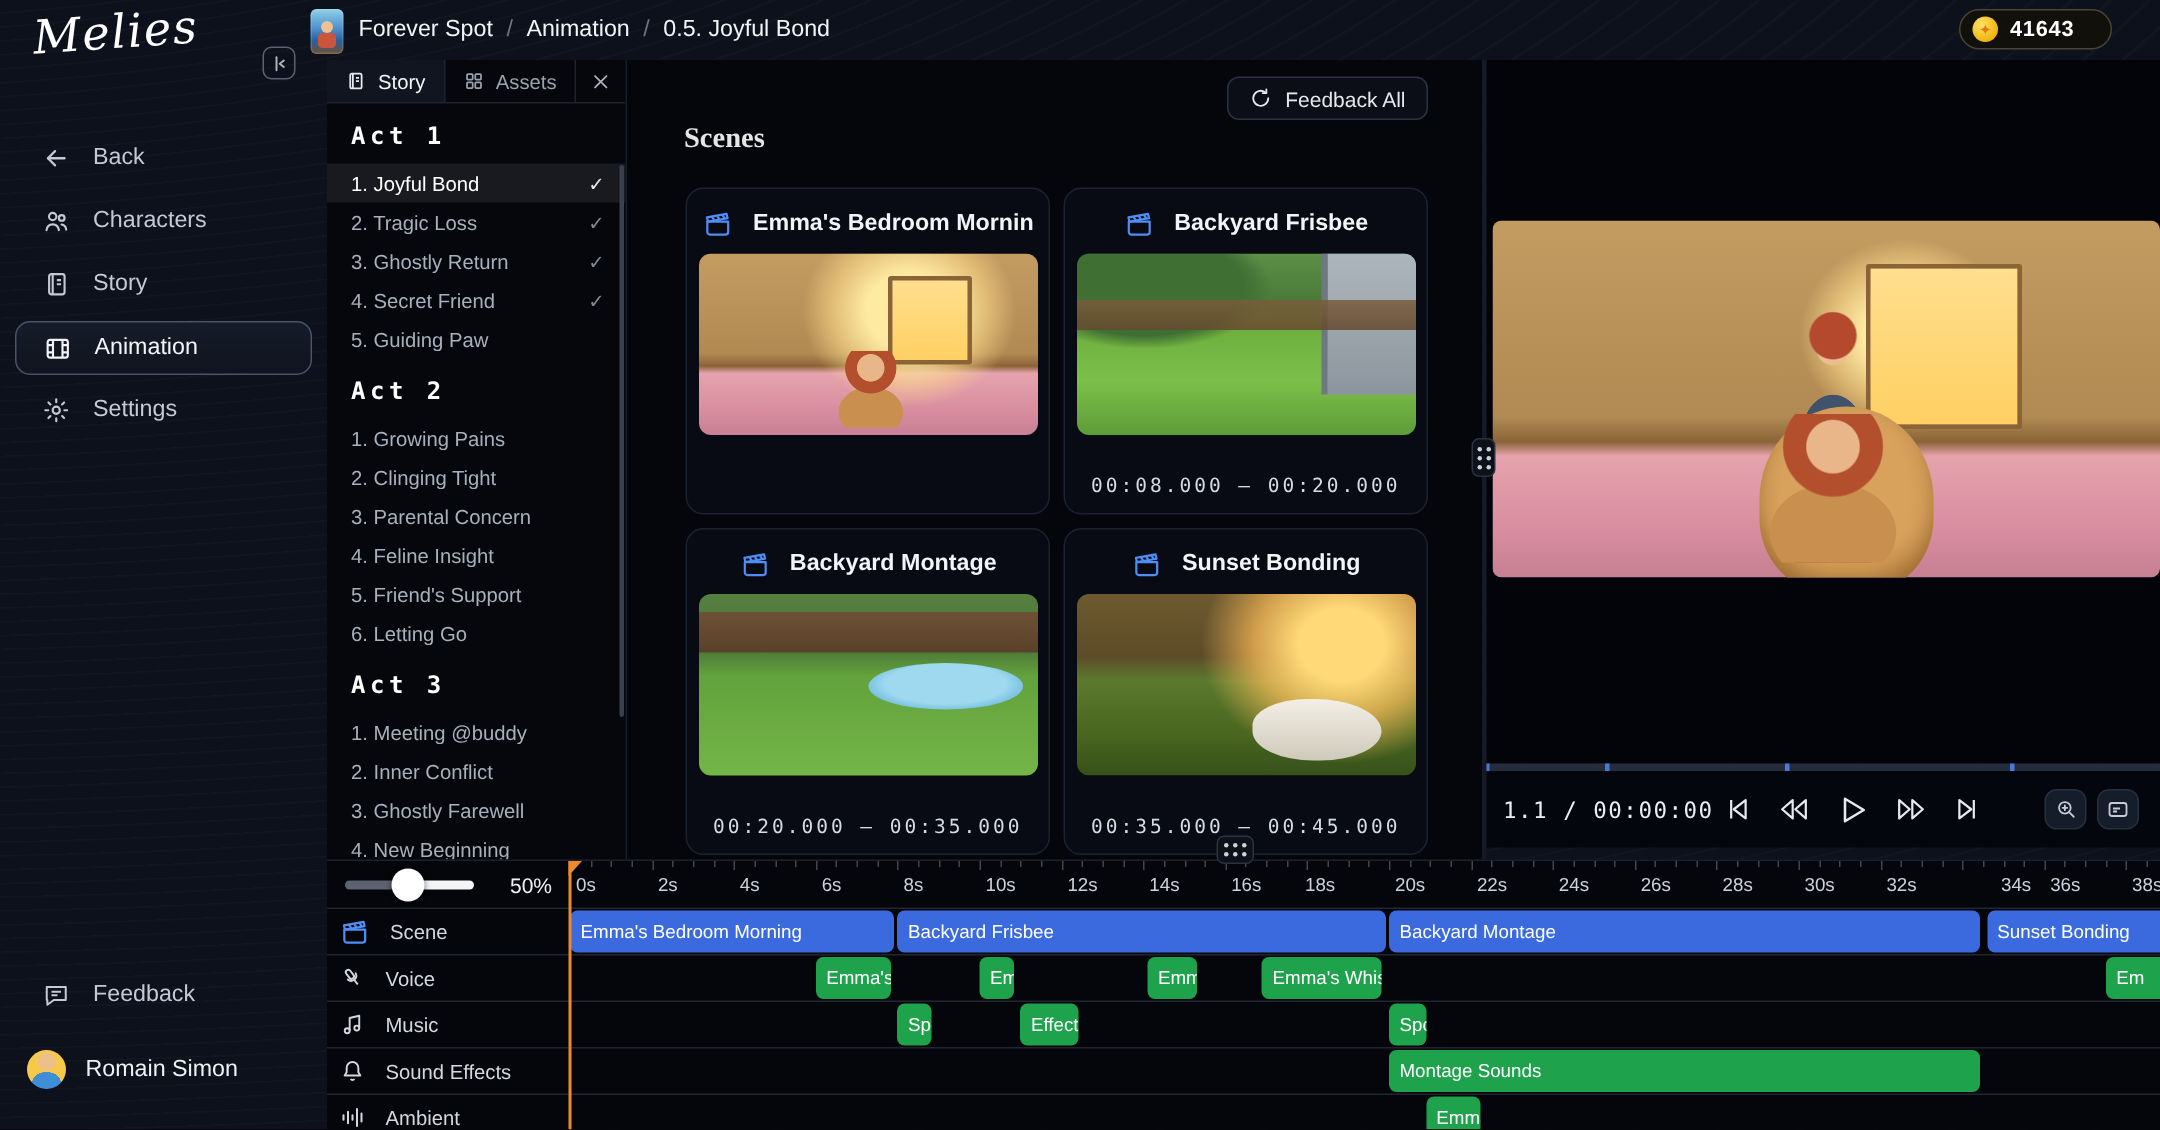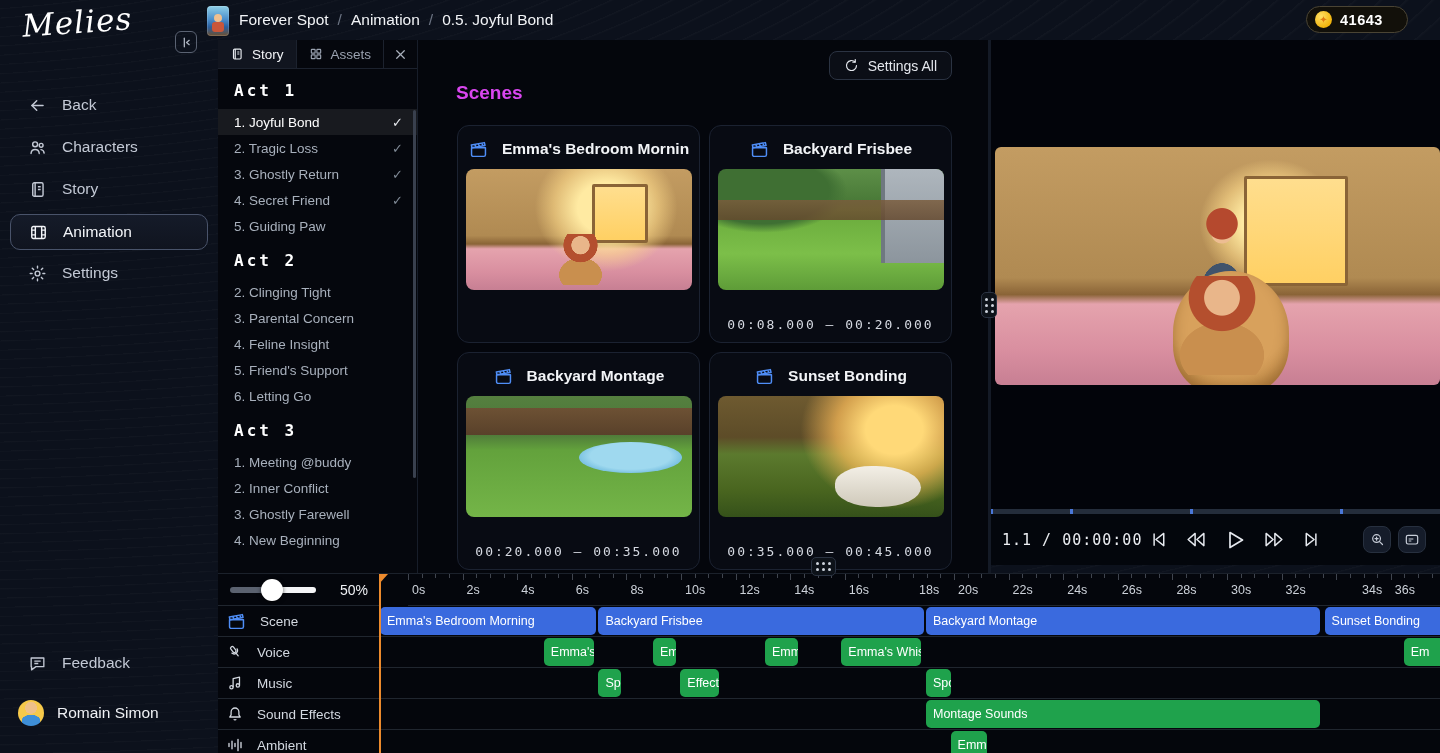--- a/index.html
+++ b/index.html
@@ -65,21 +65,21 @@
   .story-item .chk{ color:#80markdown8a96; color:#808a96; font-size:13px; }
   .story-item.sel{ background:rgba(255,255,255,.08); color:#fff; }
   .story-item.sel .chk{ color:#e6e9ee; }
   .story-scrollbar{ position:absolute; right:1px; top:70px; width:3px; height:368px;
         border-radius:2px; background:#39404e; cursor:pointer; }
 
   
   .scenes-panel{ position:absolute; left:418px; top:40px; width:570px; height:533px;
         background:#04060c; z-index:2; }
   .scenes-title{ position:absolute; left:38px; top:42px; font-size:19px;
-        font-weight:bold; color:#d946ef; }
+        font-weight:bold; color:#e5e5e5;font-family:Liberation Serif, serif; }
   .rewrite-btn{ position:absolute; right:36px; top:11px; height:29px; display:flex;
         align-items:center; gap:9px; padding:0 14px; border:1px solid #2b3342;
         border-radius:8px; background:#0b0e16; color:#e4e7ed; font-size:14px; cursor:pointer; }
   .cards{ position:absolute; left:39px; top:85px; display:grid;
         grid-template-columns:243px 243px; grid-auto-rows:218px; gap:9px; }
   .card{ background:#080b13; border:1px solid #1b2231; border-radius:12px;
         padding-top:11px; position:relative; }
   .card-head{ display:flex; align-items:center; justify-content:center; gap:13px;
         height:24px; padding:0 10px; }
   .card-title{ font-size:15.5px; font-weight:bold; color:#f2f4f7; white-space:nowrap;
@@ -172,21 +172,21 @@
       align-items:center; padding-left:12px; gap:10px; }
   .zslider{ position:relative; width:86px; height:8px; cursor:pointer; }
   .zslider .l{ position:absolute; left:0; top:1px; width:44%; height:6px; border-radius:3px; background:#5b6270; }
   .zslider .r{ position:absolute; right:0; top:1px; width:50%; height:6px; border-radius:3px; background:#f4f5f7; }
   .zslider .knob{ position:absolute; left:36%; top:-7px; width:22px; height:22px;
       border-radius:50%; background:#fff; box-shadow:0 1px 4px rgba(0,0,0,.6); }
   .zoom-label{ font-size:14px; color:#eef0f4; margin-left:14px; }
   .track-label{ height:31px; border-bottom:1px solid #20262f; display:flex;
       align-items:center; gap:13px; padding-left:8px; color:#d3d8e0; font-size:13.5px; }
   .tl-right{ position:absolute; left:162px; top:0; right:0; height:100%; overflow:hidden; }
-  .ruler{ position:relative; height:32px; border-bottom:1px solid #20262f; cursor:pointer;margin-left:28px; }
+  .ruler{ position:relative; height:32px; border-bottom:1px solid #20262f; cursor:pointer; }
   .ruler .tick{ position:absolute; top:0; width:1px; background:#40454f; }
   .ruler .tlab{ position:absolute; top:9px; font-size:12.5px; color:#cdd2da; }
   .trow{ position:relative; height:31px; border-bottom:1px solid #20262f; }
   .clip{ position:absolute; top:1px; height:28px; border-radius:5px; color:#fff;
       font-size:12.5px; line-height:28px; padding:0 7px; overflow:hidden;
       white-space:nowrap; cursor:pointer; }
   .clip.blue{ background:#3a6ade; }
   .clip.green{ background:#1fa24c; }
   .playhead-line{ position:absolute; left:161px; top:0; width:2px; height:180px;
       background:#ec8a2d; z-index:9; cursor:ew-resize; }
@@ -327,20 +327,23 @@
         </div>
         <div class="story-item">
           <span class="lbl">4. Secret Friend</span>
           <span class="chk">✓</span>
         </div>
         <div class="story-item">
           <span class="lbl">5. Guiding Paw</span>
         </div>
         <div class="act-title">Act 2</div>
         <div class="story-item">
+          <span class="lbl">1. Growing Pains</span>
+        </div>
+        <div class="story-item">
           <span class="lbl">2. Clinging Tight</span>
         </div>
         <div class="story-item">
           <span class="lbl">3. Parental Concern</span>
         </div>
         <div class="story-item">
           <span class="lbl">4. Feline Insight</span>
         </div>
         <div class="story-item">
           <span class="lbl">5. Friend's Support</span>
@@ -364,21 +367,21 @@
       </div>
     <div class="story-scrollbar"></div>
   </div>
 
   <div class="scenes-panel">
     <button class="rewrite-btn">
       <svg width="15" height="15" viewBox="0 0 24 24" fill="none" stroke="#e4e7ed" stroke-width="1.9" stroke-linecap="round" stroke-linejoin="round">
           <path d="M20 12a8 8 0 1 1-2.3-5.6"></path>
           <path d="M18 2.5v4h-4"></path>
         </svg>
-      <span>Settings All</span>
+      <span>Feedback All</span>
     </button>
     <div class="scenes-title">Scenes</div>
     <div class="cards" id="cards-grid">
         <div class="card">
           <div class="card-head">
             <span>
               <svg width="21" height="18" viewBox="0 0 24 22" fill="none" stroke="#4f8ef7" stroke-width="1.8" stroke-linejoin="round">
                 <path d="M3.5 9.5h17V18a2 2 0 0 1-2 2H5.5a2 2 0 0 1-2-2z"></path>
                 <path d="M4 9.5L3.2 6l16-2.8.8 3.5z"></path>
                 <path d="M7.3 5.7l1.8 2.6M11.6 5l1.8 2.6M15.9 4.2l1.8 2.6"></path>
@@ -672,21 +675,21 @@
           <span class="tick" style="left: 1051.05px; height: 4px;"></span>
           <span class="tlab" style="left: 4px;">0s</span>
           <span class="tlab" style="left: 58.6px;">2s</span>
           <span class="tlab" style="left: 113.2px;">4s</span>
           <span class="tlab" style="left: 167.8px;">6s</span>
           <span class="tlab" style="left: 222.4px;">8s</span>
           <span class="tlab" style="left: 277px;">10s</span>
           <span class="tlab" style="left: 331.6px;">12s</span>
           <span class="tlab" style="left: 386.2px;">14s</span>
           <span class="tlab" style="left: 440.8px;">16s</span>
-          <span class="tlab" style="left: 511px;">18s</span>
+          <span class="tlab" style="left: 490px;">18s</span>
           <span class="tlab" style="left: 550px;">20s</span>
           <span class="tlab" style="left: 604.6px;">22s</span>
           <span class="tlab" style="left: 659.2px; text-align: right;">24s</span>
           <span class="tlab" style="left: 713.8px;">26s</span>
           <span class="tlab" style="left: 768.4px;">28s</span>
           <span class="tlab" style="left: 823px;">30s</span>
           <span class="tlab" style="left: 877.6px;">32s</span>
           <span class="tlab" style="left: 954px;">34s</span>
           <span class="tlab" style="left: 986.8px;">36s</span>
           <span class="tlab" style="left: 1041.4px;">38s</span>

